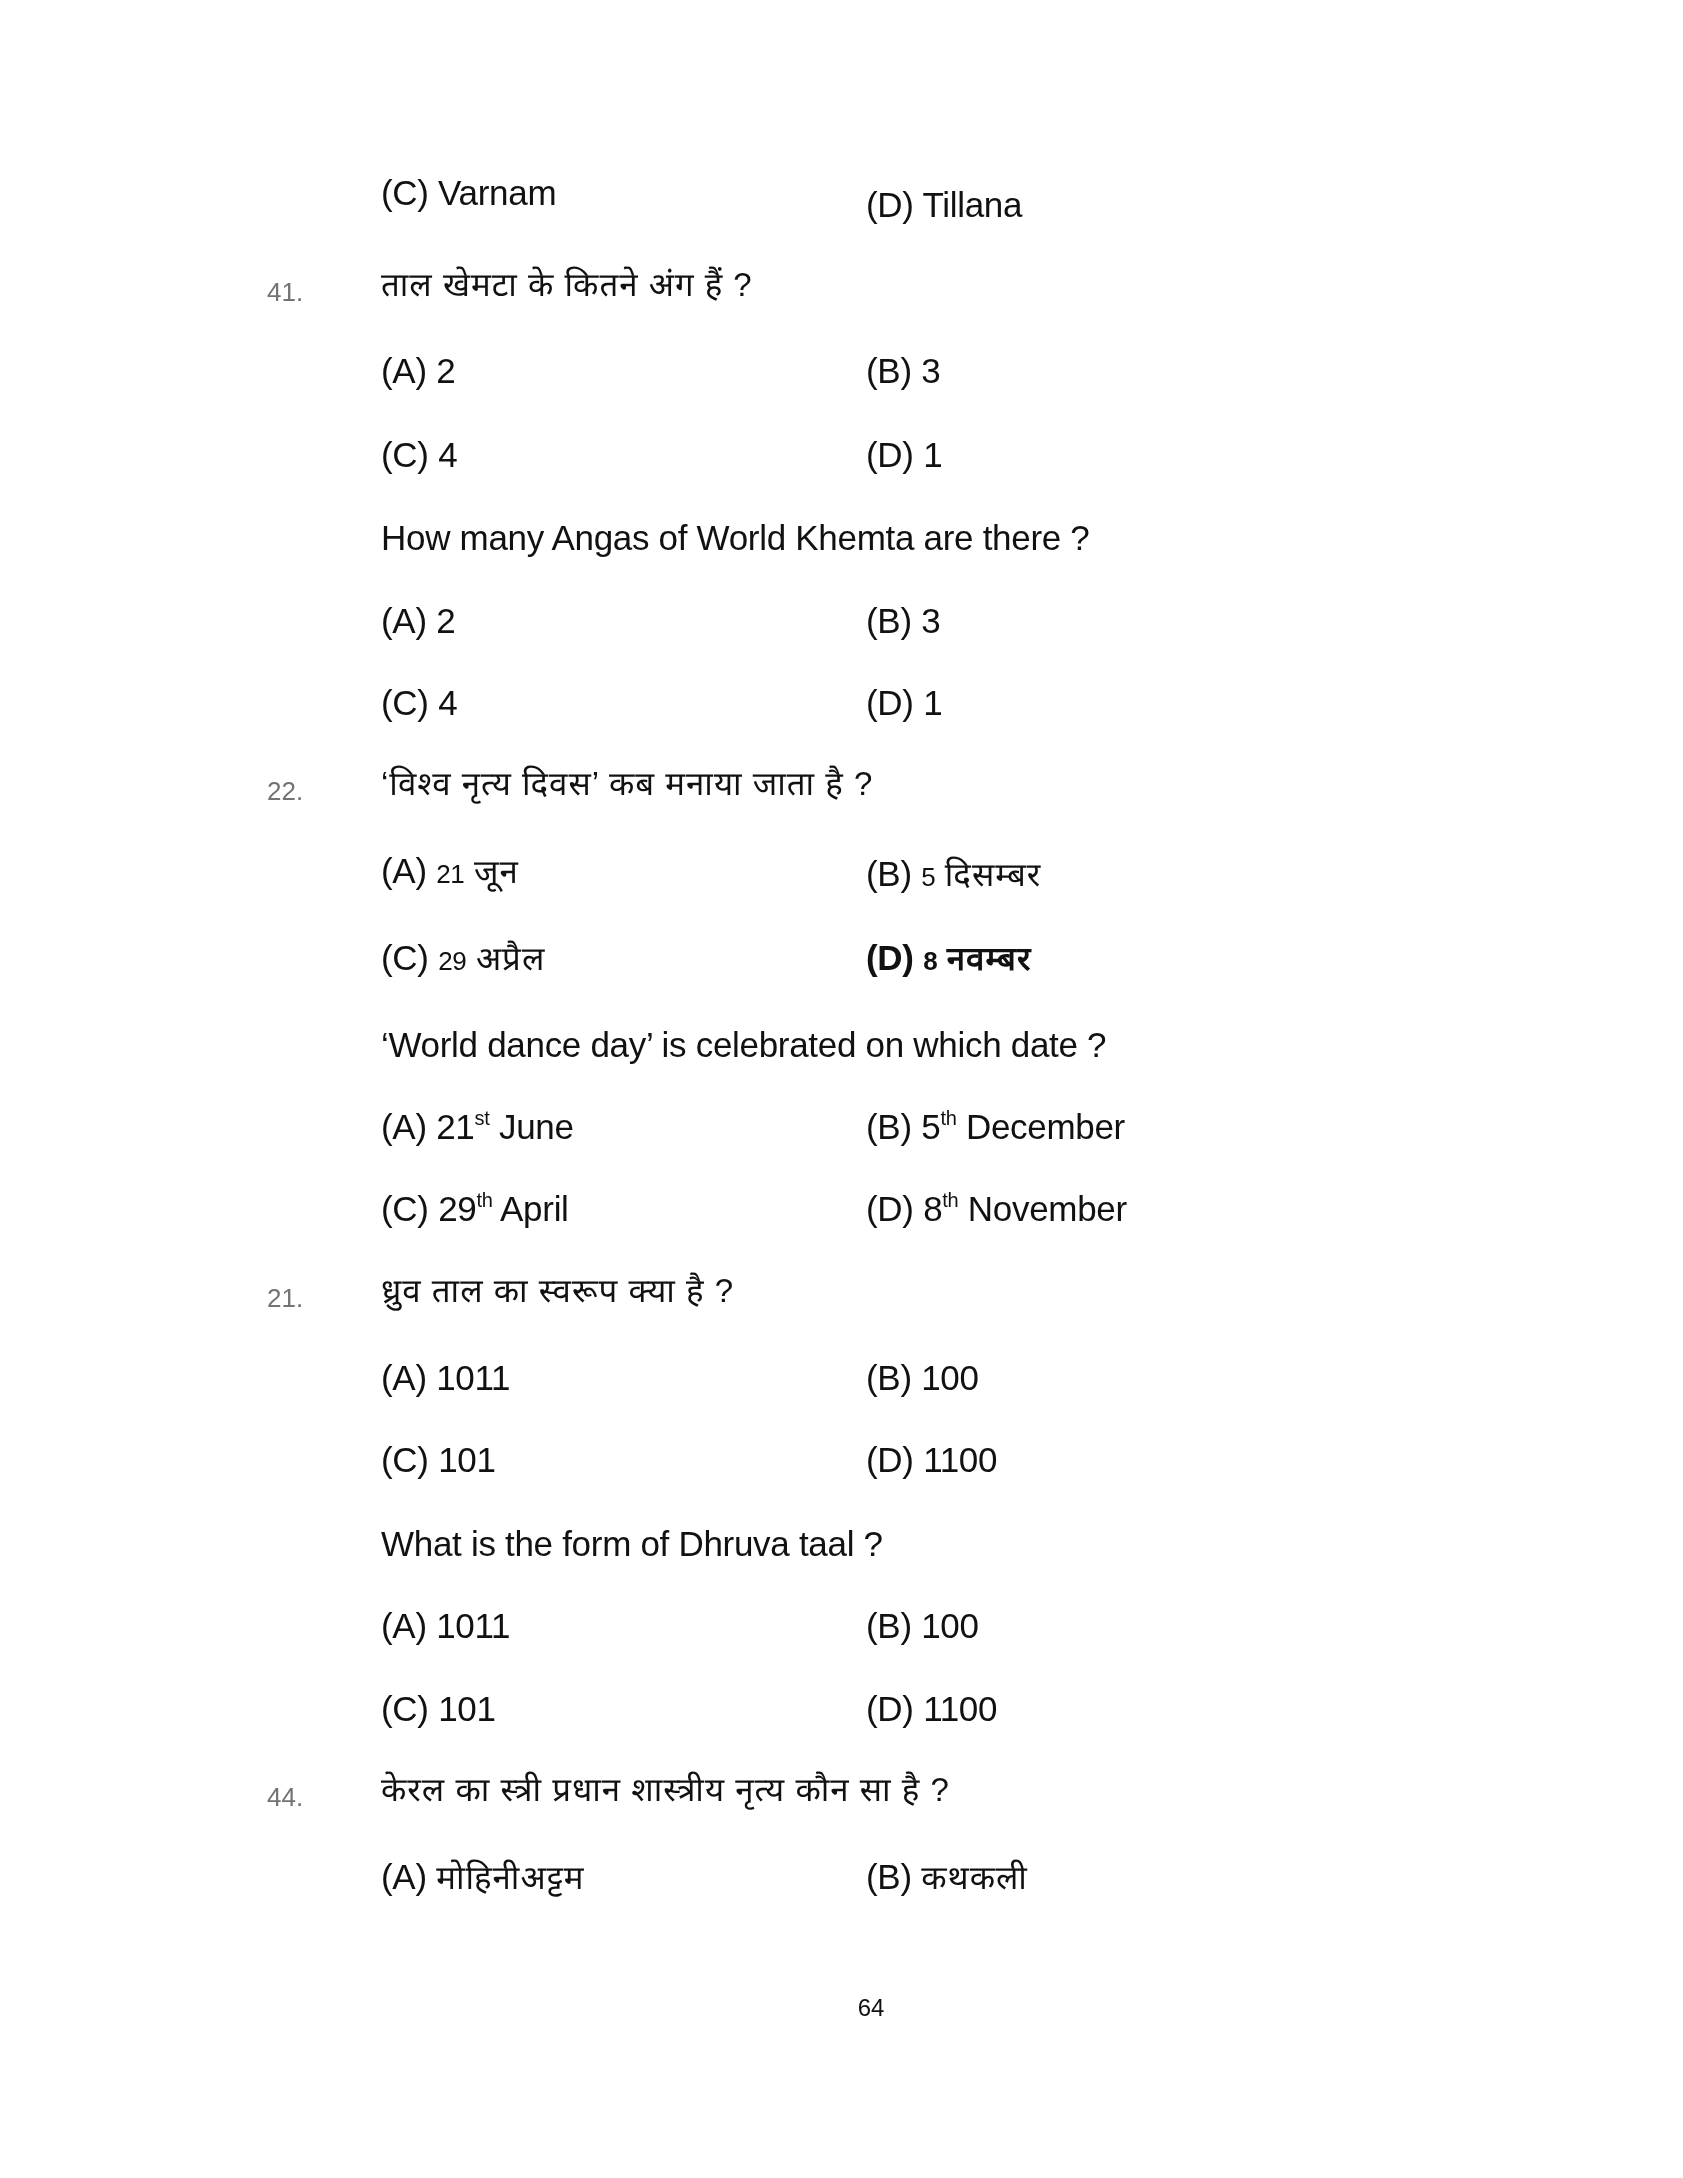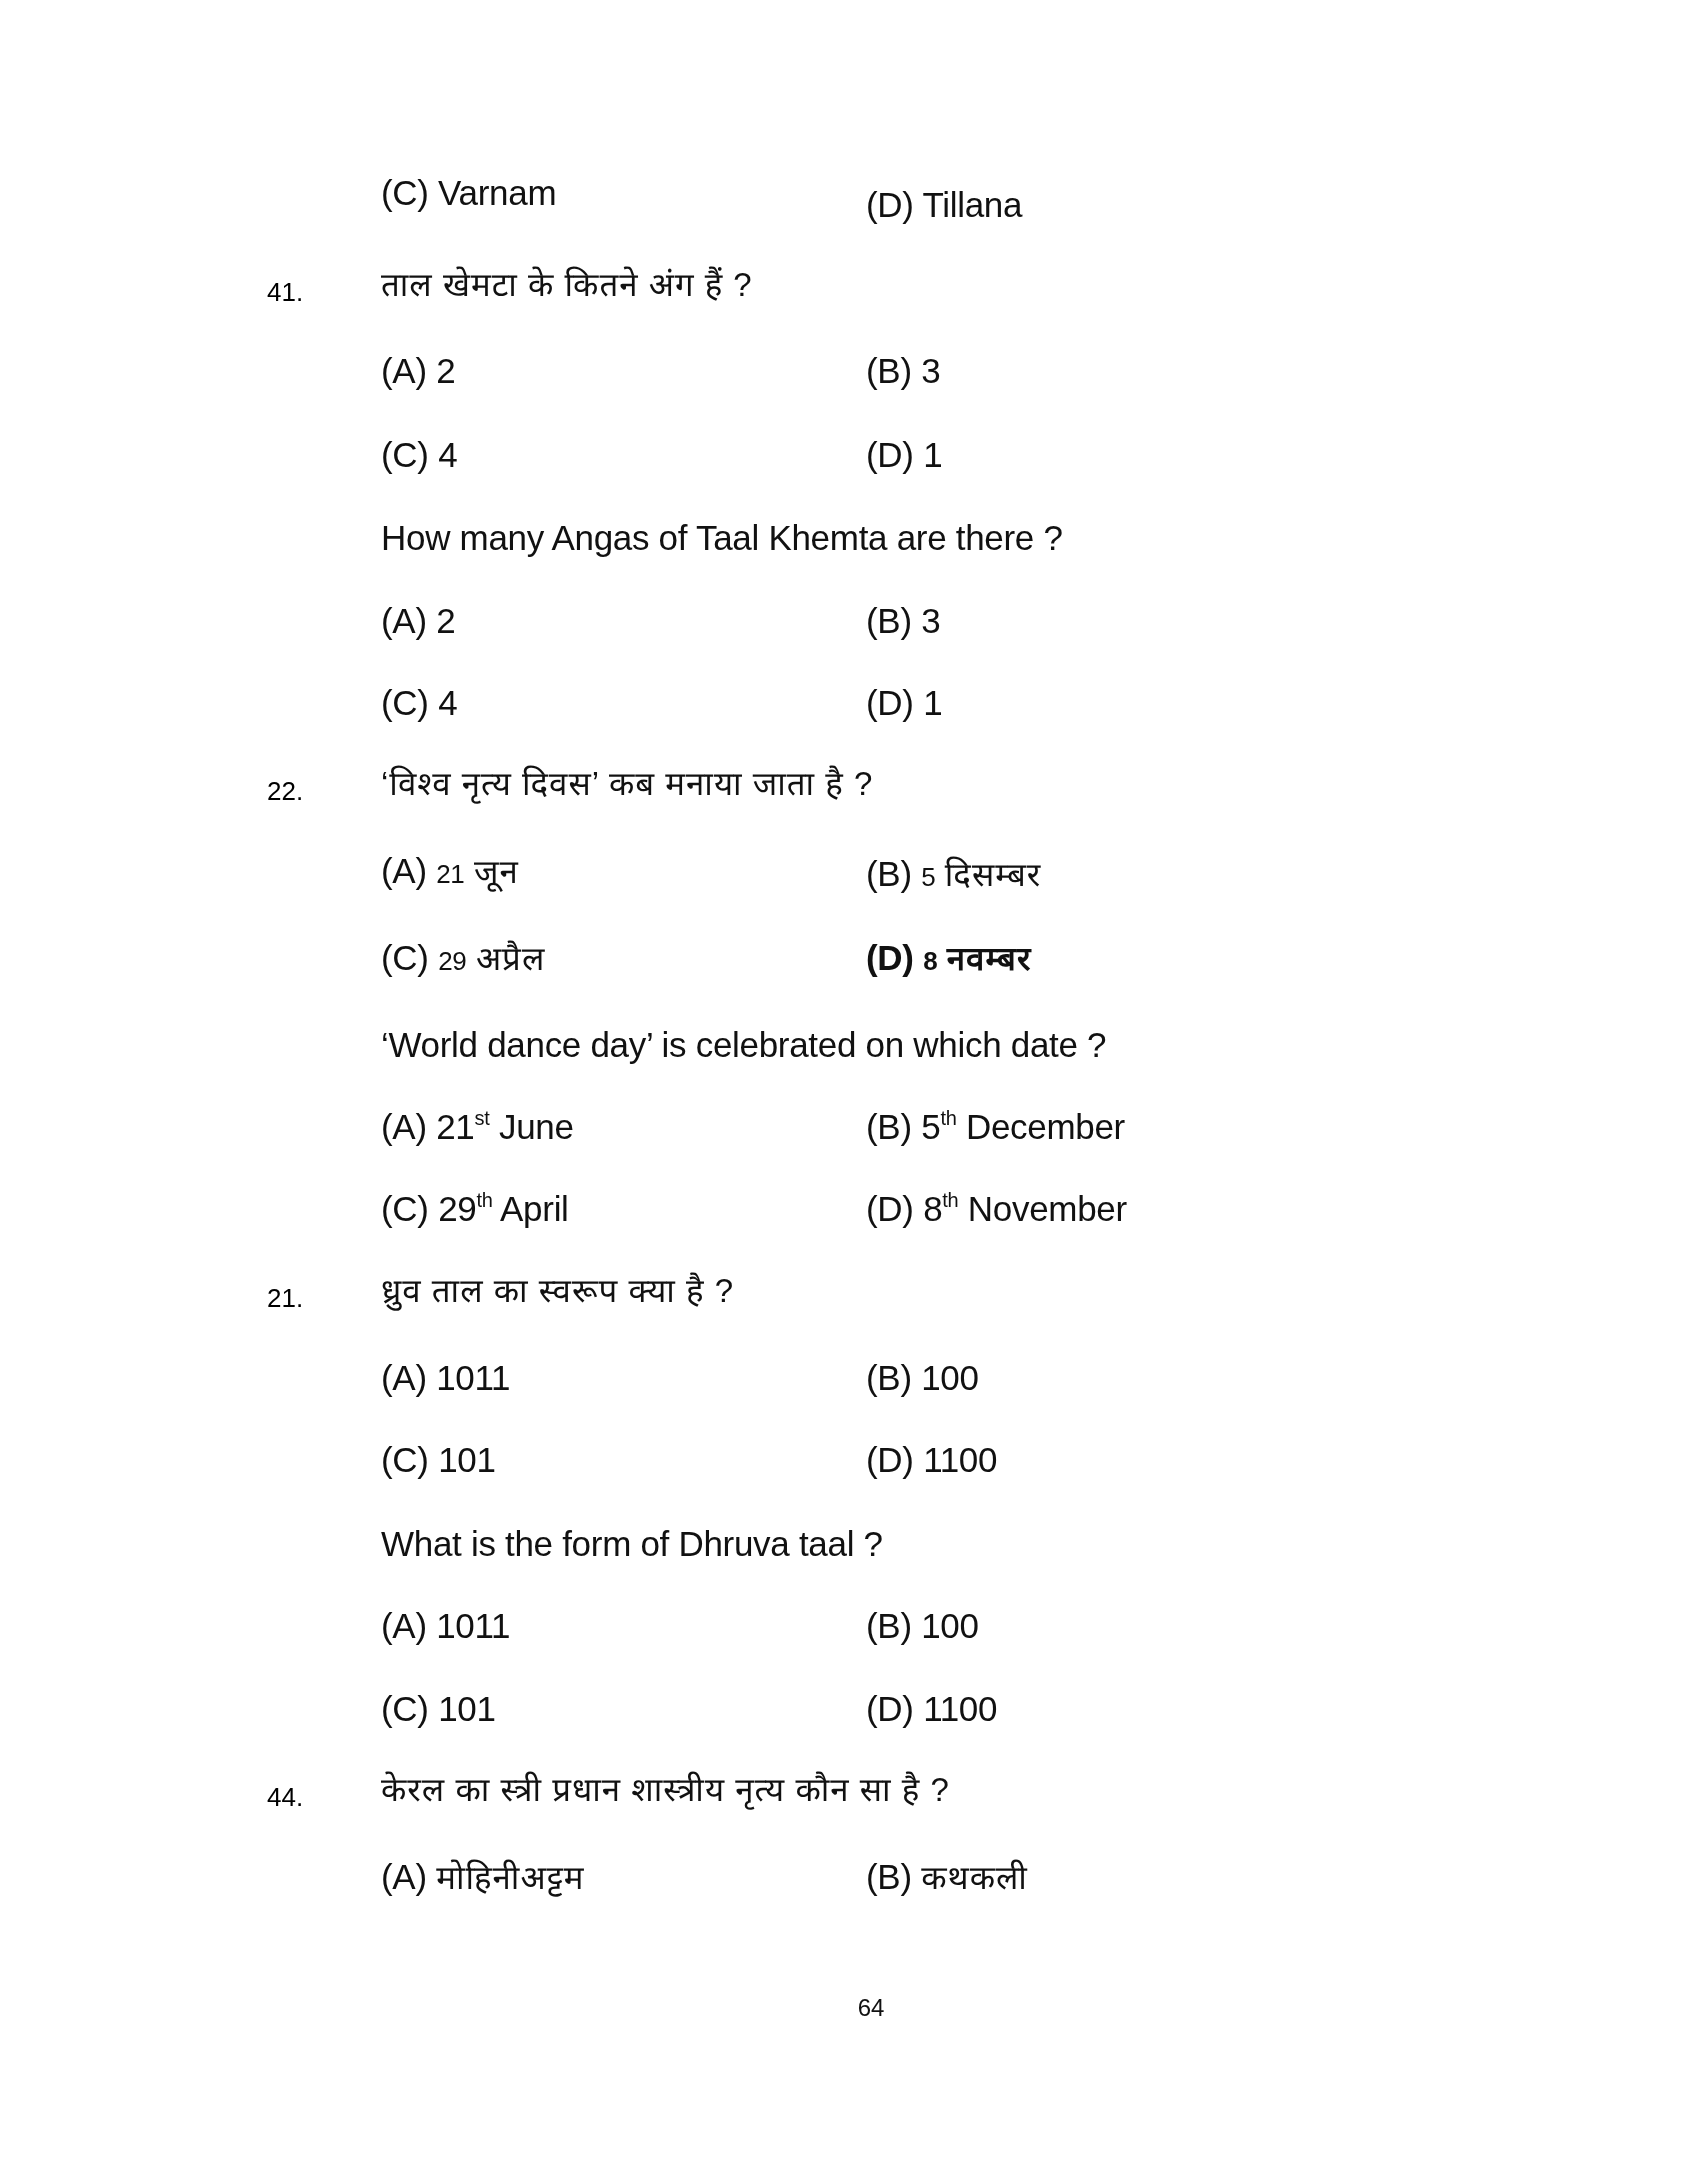--- a/index.html
+++ b/index.html
@@ -20,21 +20,21 @@
       white-space: nowrap;
       font-size: 35px;
       line-height: 40px;
       letter-spacing: -0.3px;
     }
     .qnum {
       position: absolute;
       left: 267px;
       font-size: 26px;
       line-height: 40px;
-      color: #000000;
+      color: #737373;
     }
     .left-col { left: 381px; }
     .right-col { left: 866px; }
     .hi {
       font-family: "Liberation Sans", "DejaVu Sans", sans-serif;
       font-size: 33px;
       letter-spacing: 1px;
     }
     .hi-num {
       font-size: 26px;
@@ -63,21 +63,21 @@
 <div class="line right-col" style="top:185px;">(D) Tillana</div>
 
 <div class="qnum" style="top:272px;">41.</div>
 <div class="line left-col hi" style="top:265px;">ताल खेमटा के कितने अंग हैं ?</div>
 
 <div class="line left-col" style="top:351px;"><span>(A)</span> <span>2</span></div>
 <div class="line right-col" style="top:351px;"><span>(B)</span> <span>3</span></div>
 <div class="line left-col" style="top:435px;"><span>(C)</span> <span>4</span></div>
 <div class="line right-col" style="top:435px;"><span>(D)</span> <span>1</span></div>
 
-<div class="line left-col" style="top:518px;">How many Angas of Taal Khemta are there ?</div>
+<div class="line left-col" style="top:518px;">How many Angas of World Khemta are there ?</div>
 
 <div class="line left-col" style="top:601px;"><span>(A)</span> <span>2</span></div>
 <div class="line right-col" style="top:601px;"><span>(B)</span> <span>3</span></div>
 <div class="line left-col" style="top:683px;"><span>(C)</span> <span>4</span></div>
 <div class="line right-col" style="top:683px;"><span>(D)</span> <span>1</span></div>
 
 <div class="qnum" style="top:771px;">22.</div>
 <div class="line left-col hi" style="top:764px;">‘विश्व नृत्य दिवस’ कब मनाया जाता है ?</div>
 
 <div class="line left-col" style="top:851px;"><span>(A)</span> <span class="hi-num">21</span> <span class="hi">जून</span></div>

